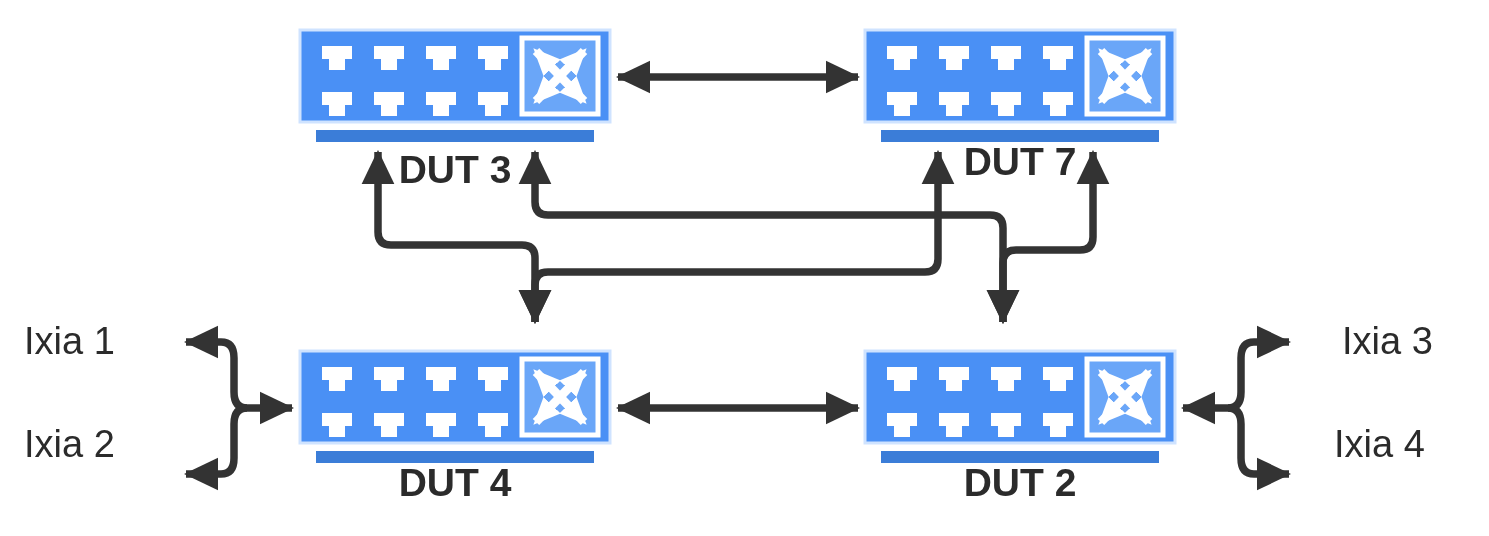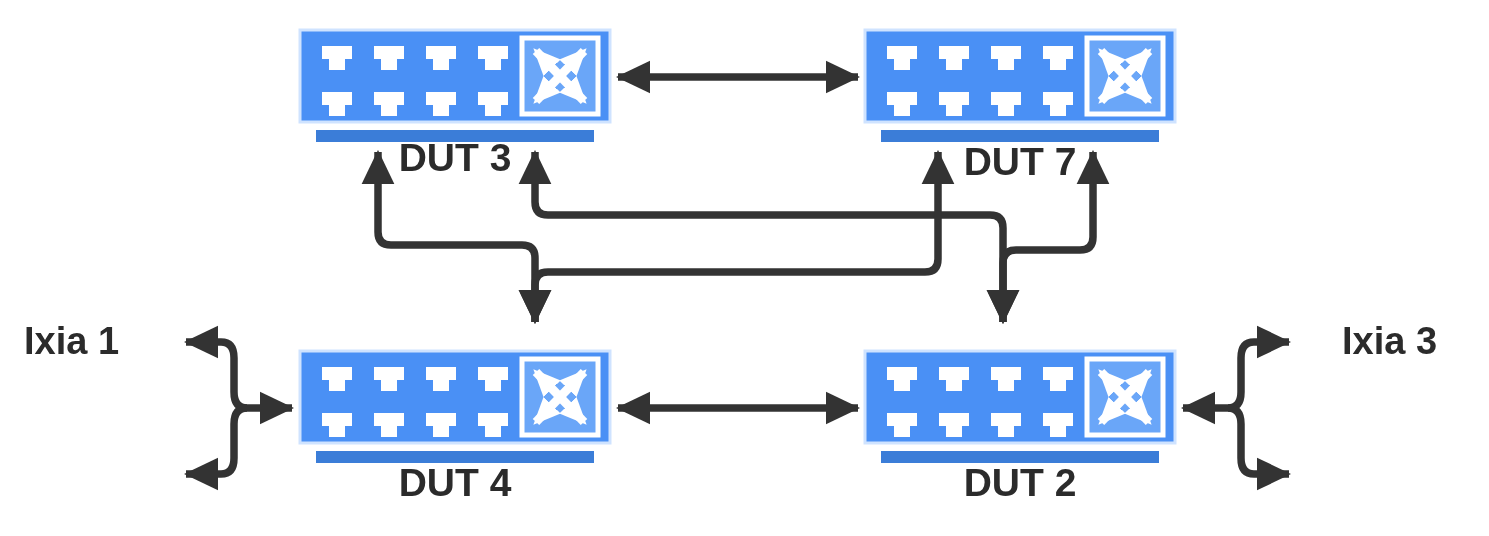--- a/index.html
+++ b/index.html
@@ -30,21 +30,21 @@
     font-weight: bold;
     font-size: 39px;
     color: #2b2b2b;
     letter-spacing: 0px;
     white-space: nowrap;
     text-align: center;
   }
   .ixia-label {
     position: absolute;
     font-family: "Liberation Sans", sans-serif;
-    font-weight: bold;
+    font-weight: normal;
     font-size: 38px;
     color: #2b2b2b;
     white-space: nowrap;
   }
 </style>
 </head>
 <body>
 
 <div id="stage">
 
@@ -158,21 +158,23 @@
             <rect x="1087" y="359" width="76" height="76" fill="#6aa6f8" stroke="#ffffff" stroke-width="5"></rect>
             <g stroke="#ffffff" stroke-width="9" fill="none" stroke-linecap="butt">
               <line x1="1101" y1="372" x2="1149" y2="422" marker-start="url(#ahw)" marker-end="url(#ahw)"></line>
               <line x1="1149" y1="372" x2="1101" y2="422" marker-start="url(#ahw)" marker-end="url(#ahw)"></line>
             </g>
           </g>
         </g>
       </g>
   </svg>
 
-  <div class="dev-label" style="left:300px; top:136px; width:310px;text-align:center;">DUT 3</div>
+  <div class="dev-label" style="left:300px; top:148px; width:310px;text-align:center;">DUT 3</div>
   <div class="dev-label" style="left:865px; top:140px; width:310px;">DUT 7</div>
   <div class="dev-label" style="left:300px; top:461px; width:310px;">DUT 4</div>
   <div class="dev-label" style="left:865px; top:461px; width:310px;">DUT 2</div>
 
   <div class="ixia-label" style="left:24px; top:320px;">Ixia 1</div>
+  <div class="ixia-label" style="left:24px; top:423px;">Ixia 2</div>
   <div class="ixia-label" style="left:1334px; top:320px;margin-left:8px;">Ixia 3</div>
+  <div class="ixia-label" style="left:1334px; top:423px;">Ixia 4</div>
 
 </div>
 
 </body></html>

